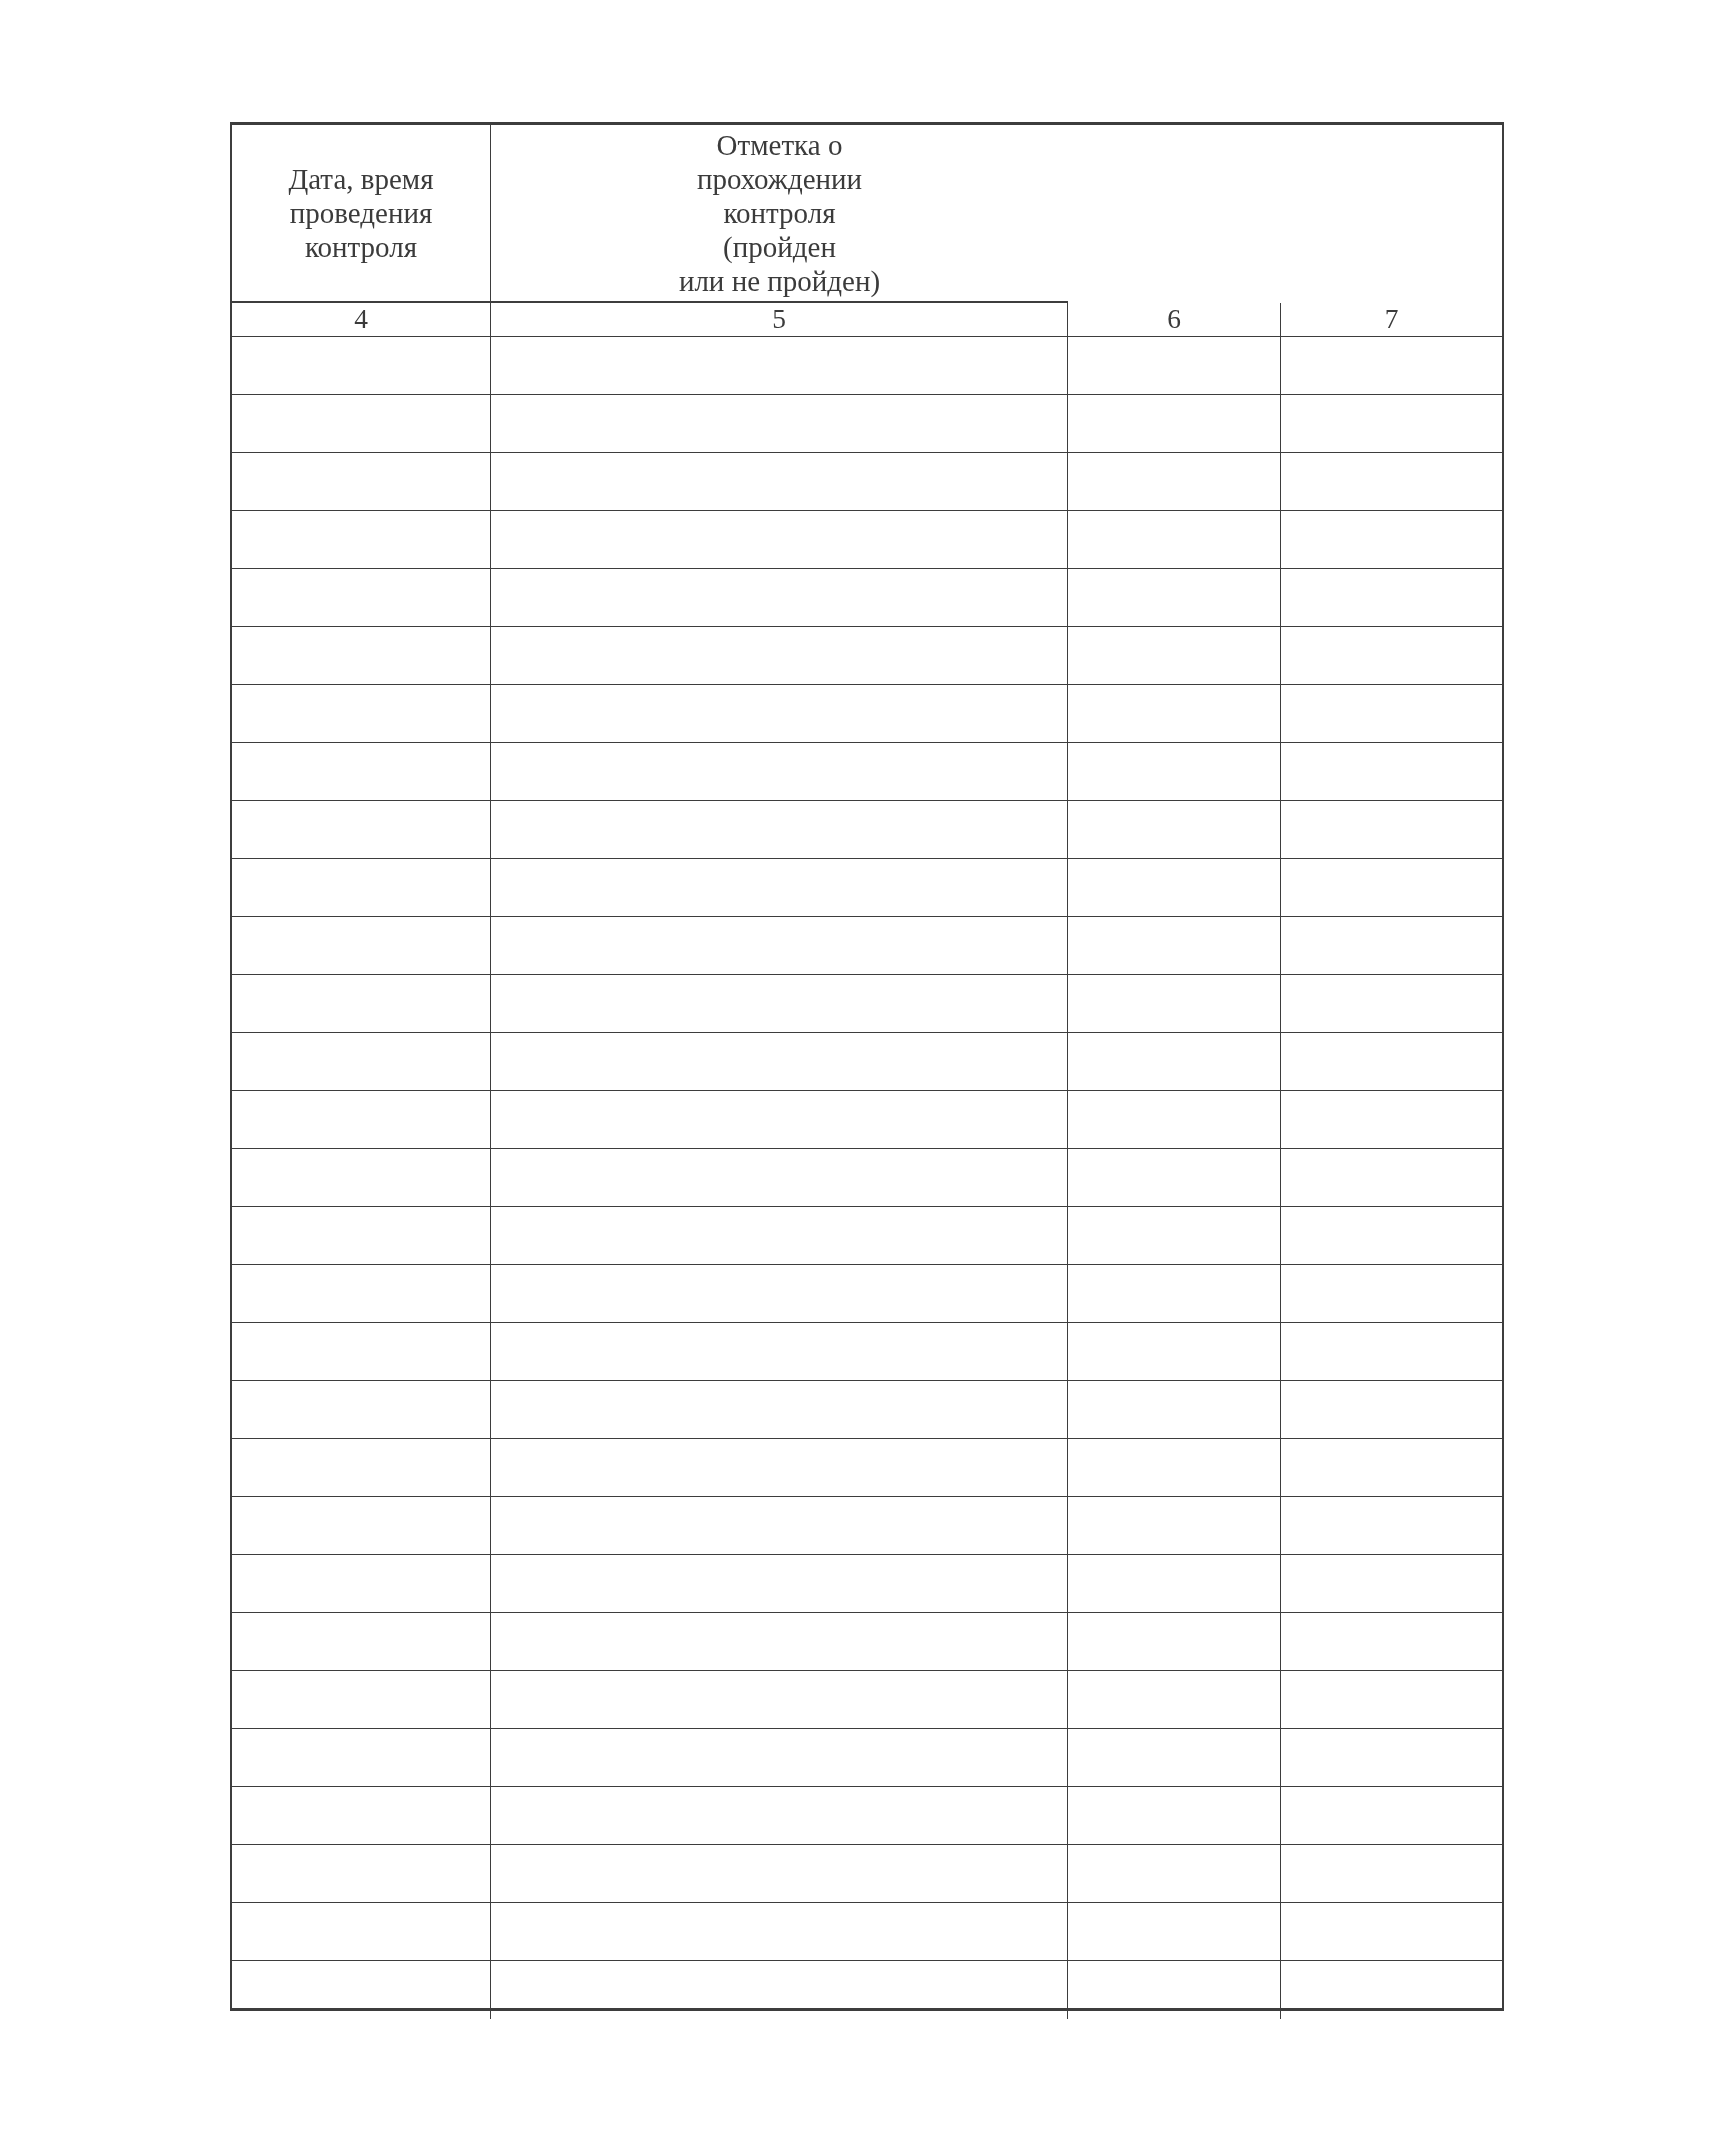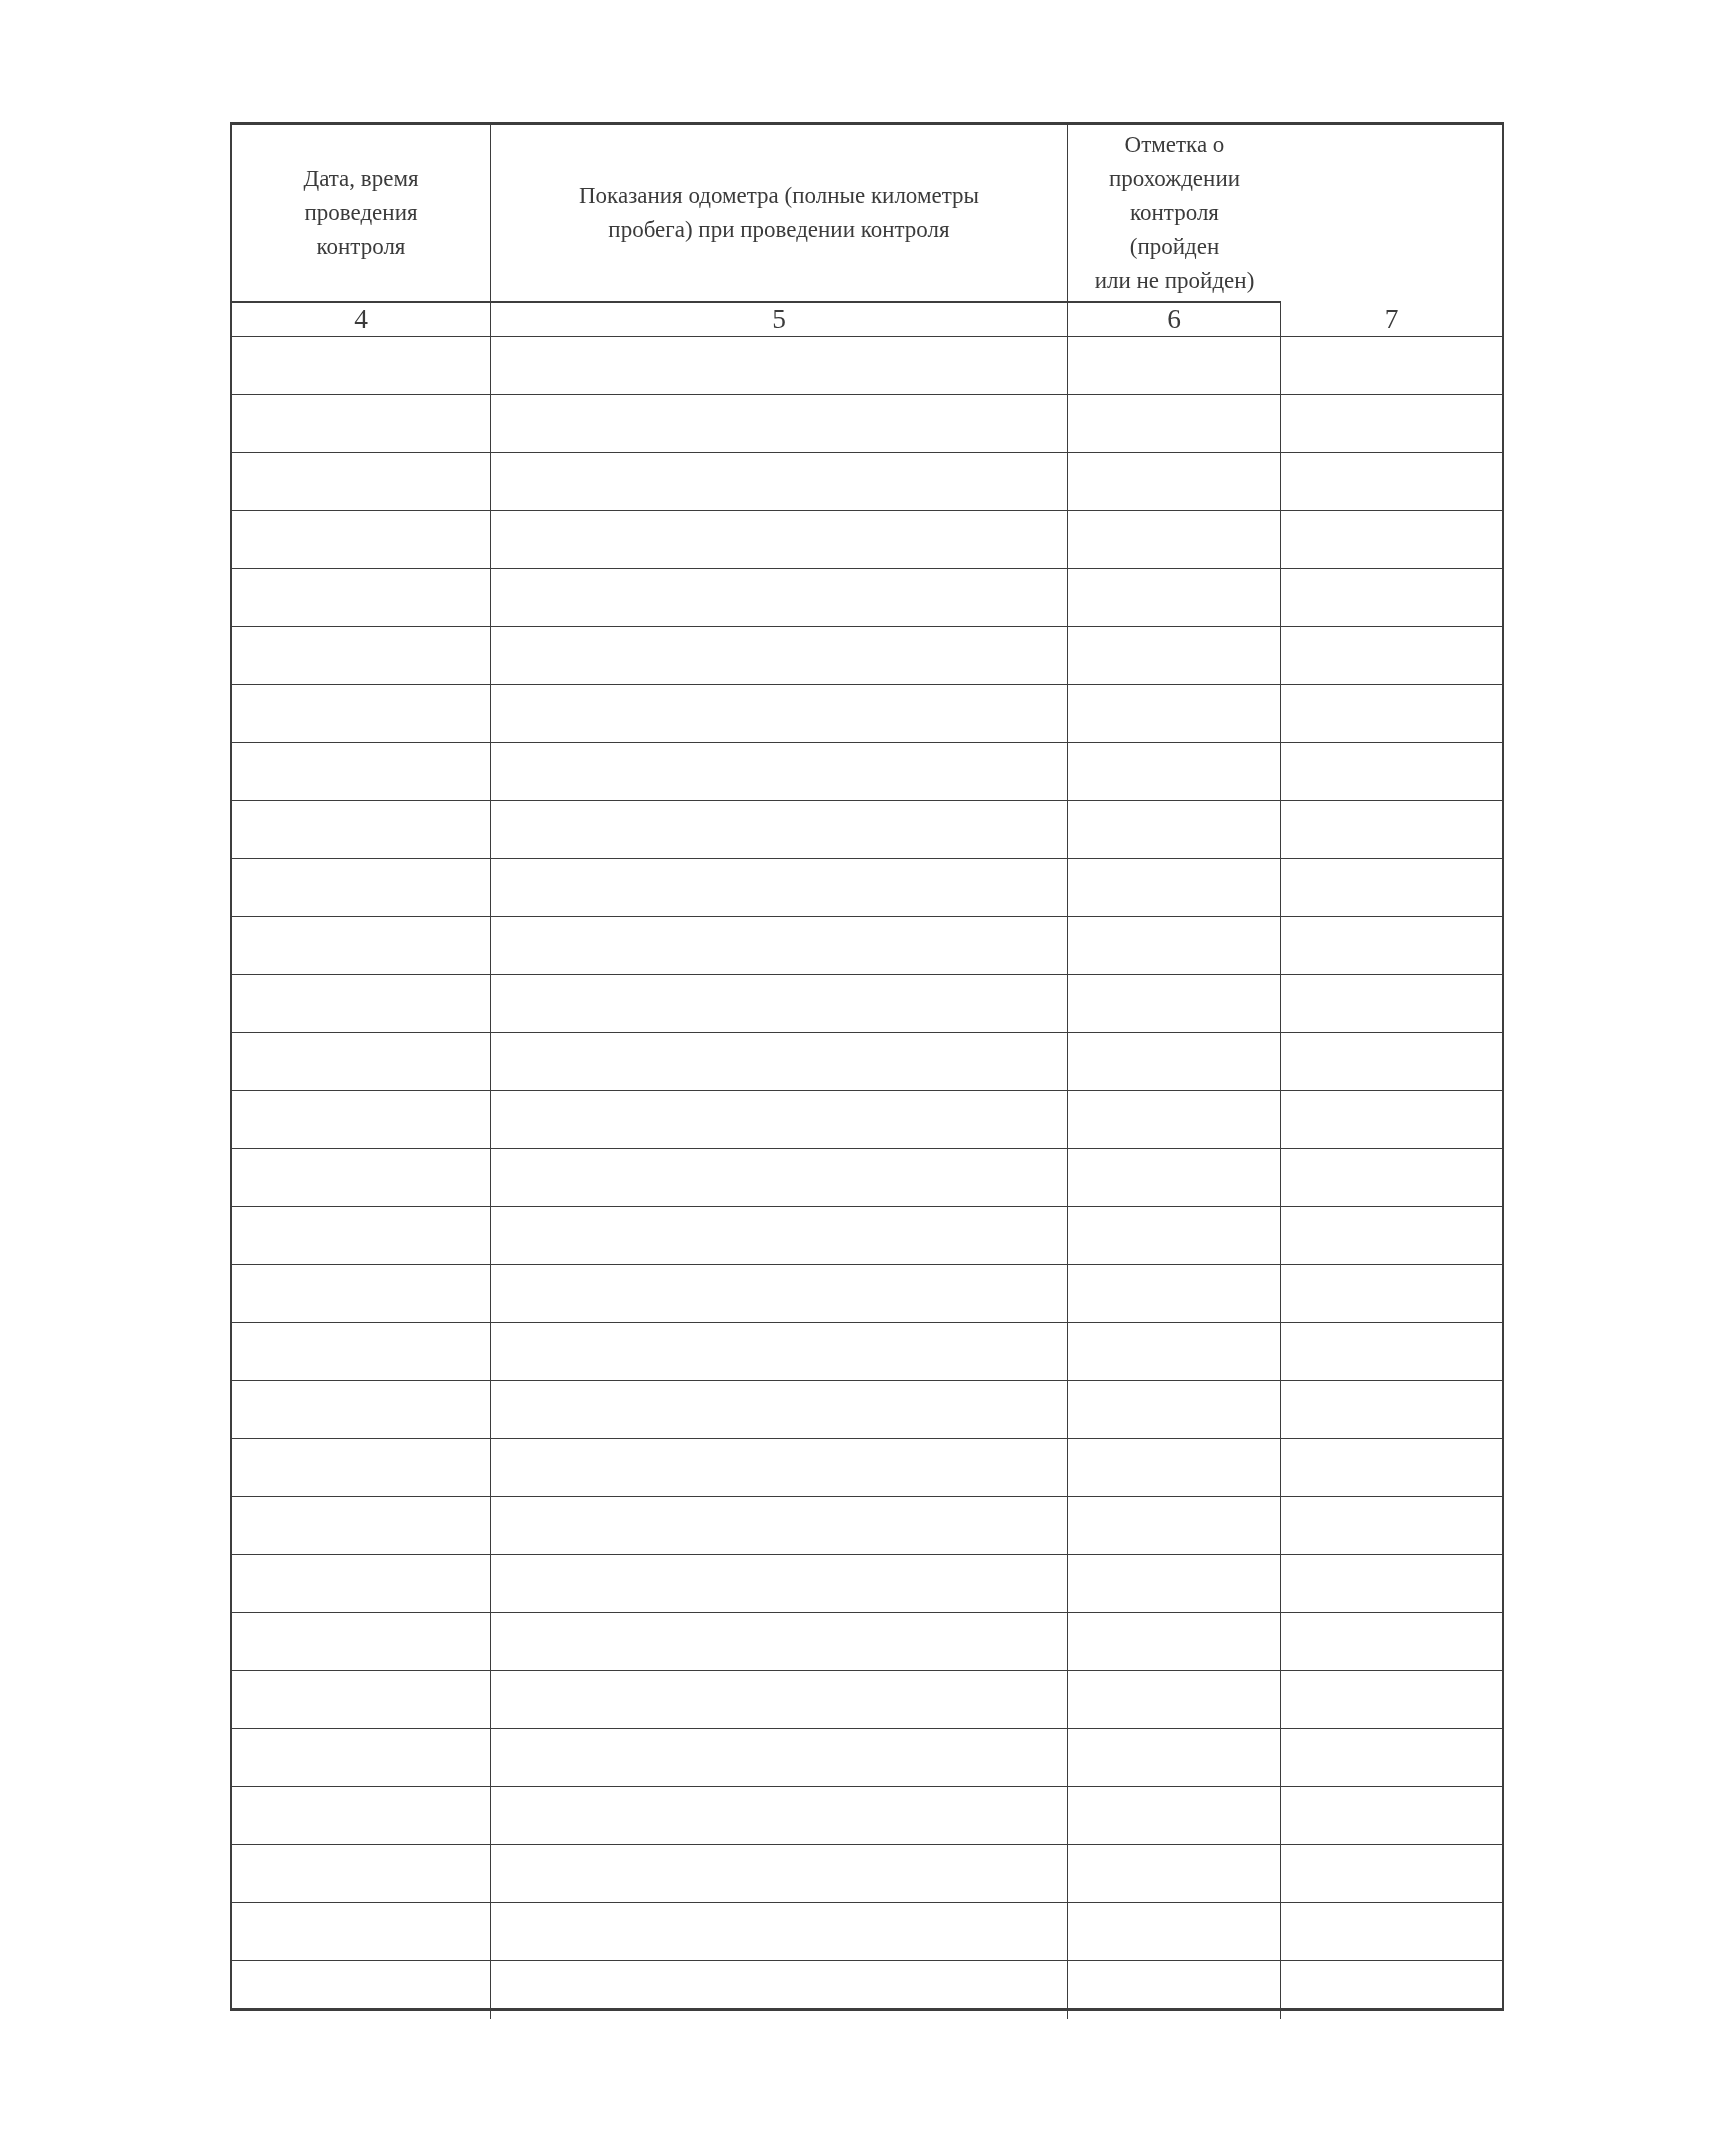--- a/index.html
+++ b/index.html
@@ -44,21 +44,21 @@
     border-bottom: 1.8px solid #3d3d3d;
     display: flex;
     align-items: center;
     justify-content: center;
     text-align: center;
     overflow: hidden;
   }
   .cell:last-child { border-right: none; }
   .header-row .cell {
     border-bottom-width: 2.7px;
-    font-size: 23px;
+    font-size: 29px;
     line-height: 34px;
     white-space: pre-line;
     padding: 1.8px 5.5px;
   }
   .numbering-row .cell {
     font-size: 27.4px;
     line-height: 29px;
   }
   .tbody { display: block; }
   .tbody .body-row:last-child .cell { border-bottom: none; }
@@ -66,22 +66,20 @@
 </head>
 <body>
 
 <div class="page">
   <div class="vtable">
 
     <div class="trow header-row">
       <div class="cell">Дата, время
 проведения
 контроля</div>
-      <div class="cell">Показания одометра (полные километры
-пробега) при проведении контроля</div>
       <div class="cell">Отметка о
 прохождении
 контроля
 (пройден
 или не пройден)</div>
     </div>
 
     <div class="trow numbering-row">
       <div class="cell">4</div>
       <div class="cell">5</div>

